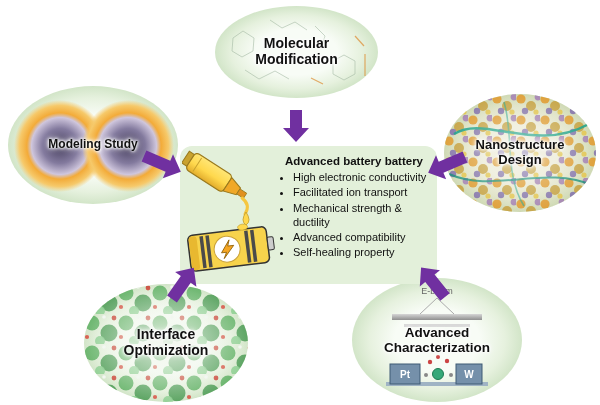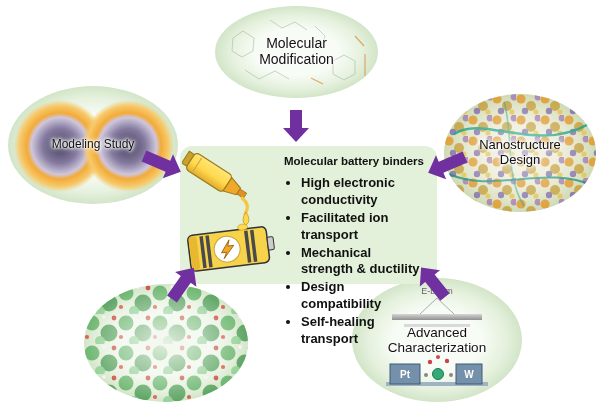--- a/index.html
+++ b/index.html
@@ -8,21 +8,21 @@
     background:#ffffff;font-family:"Liberation Sans",sans-serif;
   }
   
   .node{
     position:absolute;border-radius:50%;overflow:hidden;z-index:1;
     display:flex;align-items:center;justify-content:center;
     background:radial-gradient(closest-side,#f8fcf6 50%,#e6f1de 80%,#d2e5c8 100%);
   }
   .node-art{position:absolute;left:0;top:0;width:100%;height:100%;}
   .node-label{
-    position:relative;z-index:2;font-weight:normal;color:#111;text-align:center;
+    position:relative;z-index:2;font-weight:bold;color:#111;text-align:center;
     line-height:1.12;
     text-shadow:0 0 3px #fff,0 0 3px #fff,0 0 5px #fff,0 0 7px #fff;
   }
   .node-mm{left:215px;top:6px;width:163px;height:92px;font-size:14px;}
   .node-ms{left:8px;top:86px;width:170px;height:118px;font-size:12px;}
   .node-nd{left:444px;top:94px;width:152px;height:118px;font-size:13px;}
   .node-io{left:84px;top:284px;width:164px;height:118px;font-size:14px;}
   .node-ac{left:352px;top:278px;width:170px;height:124px;font-size:13.5px;}
   .node-mm .node-label{max-width:110px;}
   .node-nd .node-label{max-width:110px;}
@@ -30,21 +30,21 @@
   .node-ac .node-label{max-width:130px;}
 
   
   .center-panel{
     position:absolute;left:180px;top:146px;width:257px;height:138px;
     background:#e3f0da;border-radius:12px;z-index:2;
   }
   .center-art{position:absolute;left:2px;top:0;width:100px;height:138px;}
   .center-text{position:absolute;left:98px;top:9px;width:152px;color:#111;}
   .center-title{font-weight:bold;font-size:11.5px;text-align:center;margin:0 0 3px 0;}
-  ul.bullets{margin:8px;padding:0 0 0 15px;font-size:13px;line-height:1.3;font-weight:bold;}
+  ul.bullets{margin:0;padding:0 0 0 15px;font-size:11px;line-height:1.3;font-weight:normal;}
   ul.bullets li{margin:0 0 1px 0;}
 
   
   .arrows{position:absolute;left:0;top:0;width:600px;height:405px;z-index:3;pointer-events:none;}
 </style>
 </head>
 <body>
 
 <div class="canvas">
 
@@ -122,20 +122,21 @@
         </pattern>
         <radialGradient id="iow">
           <stop offset="0%" stop-color="#f1f7ee" stop-opacity="0.85"></stop>
           <stop offset="60%" stop-color="#f1f7ee" stop-opacity="0.35"></stop>
           <stop offset="100%" stop-color="#f1f7ee" stop-opacity="0"></stop>
         </radialGradient>
       </defs>
       <rect width="164" height="118" fill="url(#iop)" opacity="0.95"></rect>
       <rect width="164" height="118" fill="url(#iow)"></rect>
     </svg>
+    <div class="node-label">Interface Optimization</div>
   </div>
 
   <div class="node node-ac">
     <svg class="node-art" viewBox="0 0 170 124" preserveAspectRatio="none">
       <defs>
         <linearGradient id="acbar" x1="0" y1="0" x2="0" y2="1">
           <stop offset="0%" stop-color="#d6d6d6"></stop>
           <stop offset="100%" stop-color="#8f8f8f"></stop>
         </linearGradient>
       </defs>
@@ -190,27 +191,27 @@
         <rect x="18" y="12" width="3.5" height="32" fill="#4a4a4a"></rect>
         <rect x="57" y="12" width="3.5" height="32" fill="#4a4a4a"></rect>
         <rect x="63" y="12" width="3.5" height="32" fill="#4a4a4a"></rect>
         <circle cx="38" cy="28" r="13" fill="#ffffff" stroke="#caa23a" stroke-width="1"></circle>
         <path transform="translate(38,28)" d="M3,-9 L-6,3 L-1,3 L-4,9 L7,-3 L1,-3 Z" fill="#f5a623" stroke="#8a5a00" stroke-width="0.8"></path>
         <rect x="79" y="21" width="6" height="13" rx="1.5" fill="#cccccc" stroke="#333333" stroke-width="1"></rect>
         <ellipse cx="56" cy="8" rx="5" ry="3" fill="#ffd84d" stroke="#c09a28" stroke-width="0.6"></ellipse>
       </g>
     </svg>
     <div class="center-text">
-      <div class="center-title">Molecular battery binders</div>
+      <div class="center-title">Advanced battery battery</div>
       <ul class="bullets">
         <li>High electronic conductivity</li>
         <li>Facilitated ion transport</li>
         <li>Mechanical strength &amp; ductility</li>
-        <li>Design compatibility</li>
-        <li>Self-healing transport</li>
+        <li>Advanced compatibility</li>
+        <li>Self-healing property</li>
       </ul>
     </div>
   </div>
 
   <svg class="arrows" viewBox="0 0 600 405">
     <path transform="translate(296,110) rotate(90)" d="M0,-6 L18,-6 L18,-13 L32,0 L18,13 L18,6 L0,6 Z" fill="#7030a0"></path>
     <path transform="translate(144,156) rotate(23)" d="M0,-6 L26,-6 L26,-13 L40,0 L26,13 L26,6 L0,6 Z" fill="#7030a0"></path>
     <path transform="translate(465,157) rotate(157)" d="M0,-6 L26,-6 L26,-13 L40,0 L26,13 L26,6 L0,6 Z" fill="#7030a0"></path>
     <path transform="translate(172,299) rotate(-55)" d="M0,-6 L24,-6 L24,-13 L38,0 L24,13 L24,6 L0,6 Z" fill="#7030a0"></path>
     <path transform="translate(445,297) rotate(-129)" d="M0,-6 L24,-6 L24,-13 L38,0 L24,13 L24,6 L0,6 Z" fill="#7030a0"></path>

